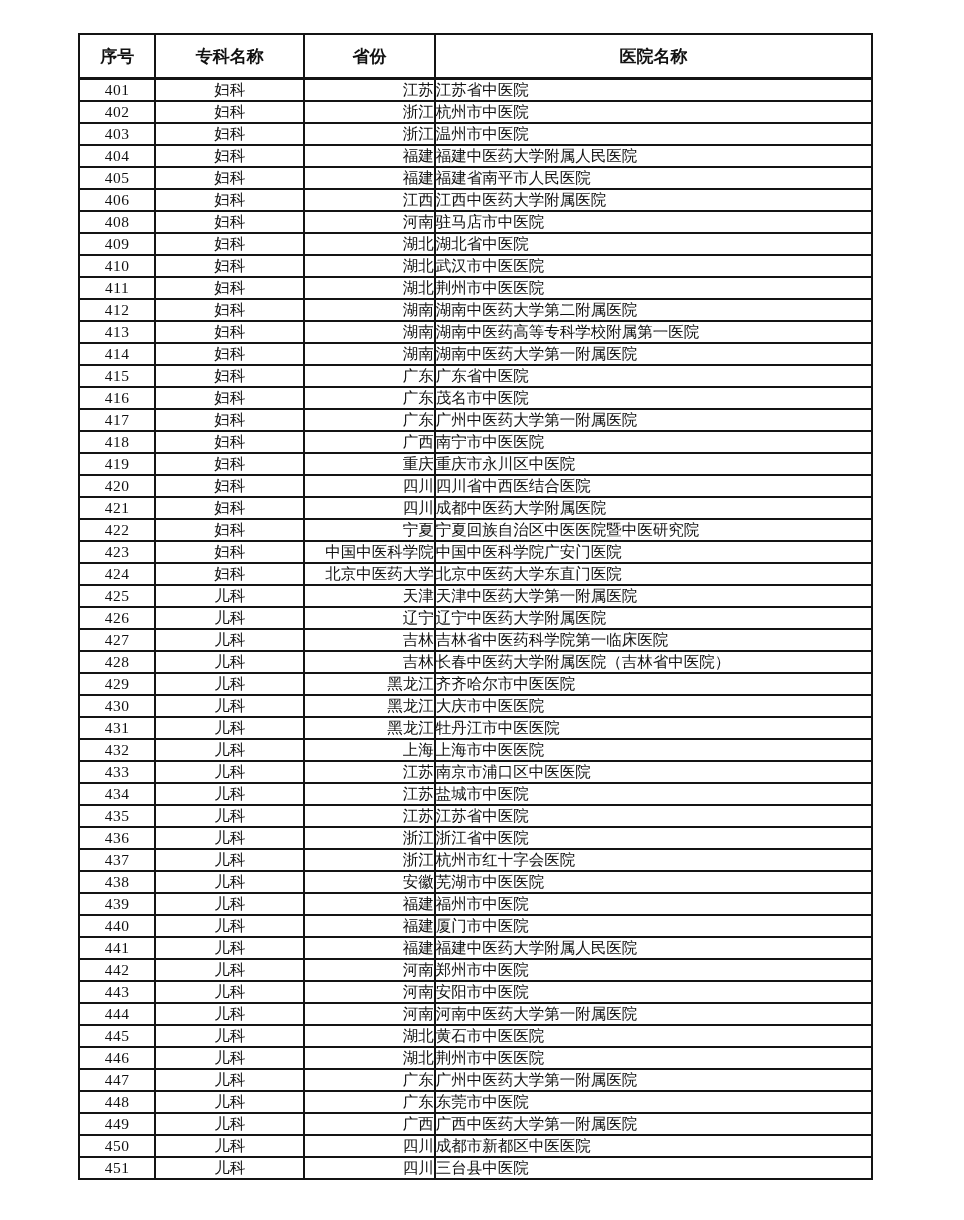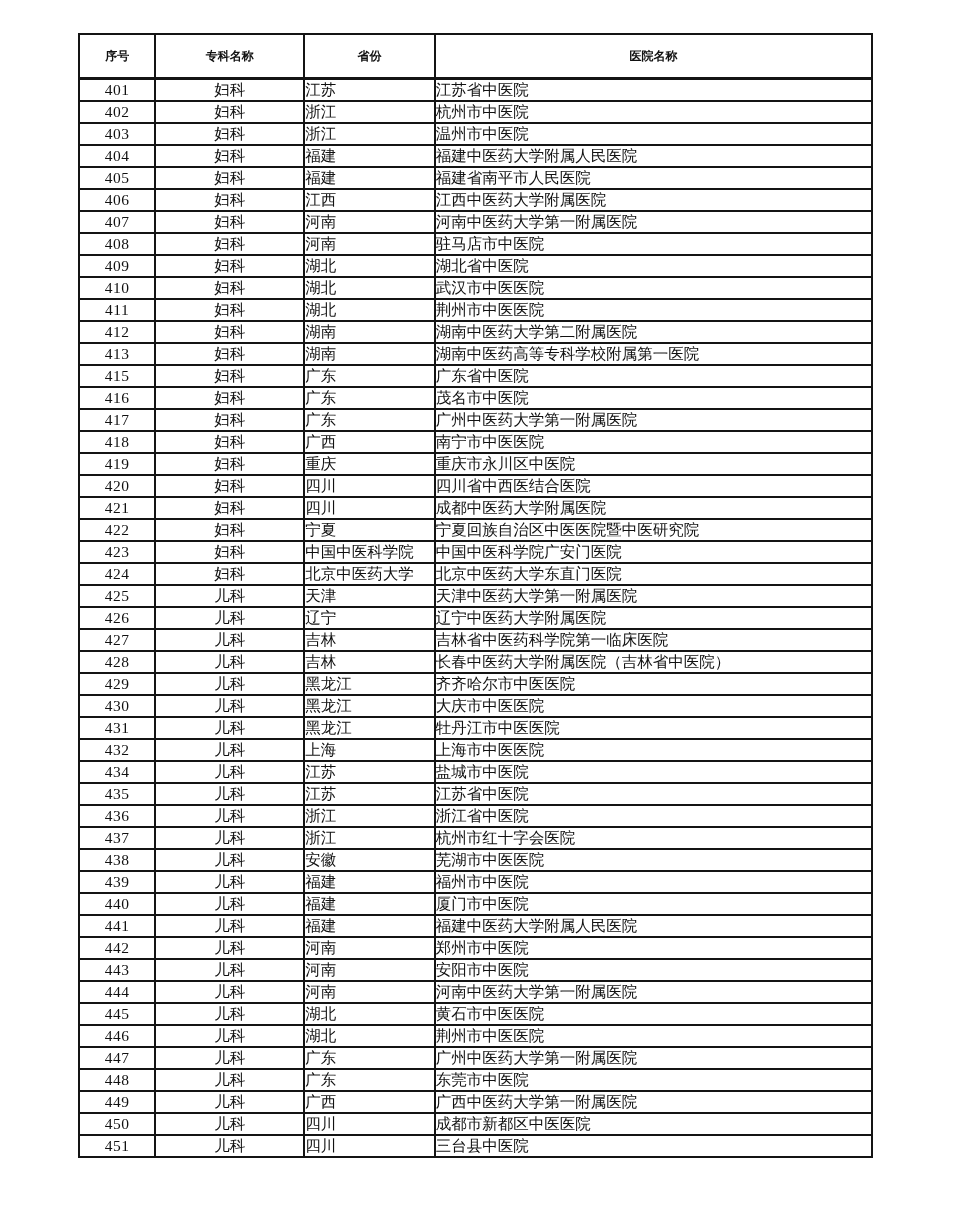--- a/index.html
+++ b/index.html
@@ -25,36 +25,36 @@
   .hospital-table th,
   .hospital-table td {
     border: 2px solid #141414;
     overflow: hidden;
     white-space: nowrap;
     padding: 0;
     vertical-align: middle;
   }
   .hospital-table thead th {
     height: 42px;
-    font-size: 12px;
+    font-size: 17px;
     font-weight: bold;
     text-align: center;
     border-bottom-width: 3px;
   }
   .hospital-table tbody tr {
     height: 22px;
     padding-left: 20px;
   }
   .hospital-table tbody td {
     font-size: 15.5px;
     line-height: 1;
   }
   .col-num  { width: 74px;  text-align: center; }
   .col-spec { width: 146px; text-align: center; margin-left: 48px; }
-  .col-prov { width: 128px; text-align: left; }
+  .col-prov { width: 128px; text-align: right; }
   .col-hosp { width: 433px; text-align: left; padding-left: 2px; }
   tbody .col-num { font-size: 16px; letter-spacing: 0.5px; }
 </style>
 </head>
 <body>
 
 <div>
   <table class="hospital-table">
     <thead>
       <tr>
@@ -95,26 +95,20 @@
     <td class="col-prov">福建</td>
     <td class="col-hosp">福建省南平市人民医院</td>
   </tr>
         <tr>
     <td class="col-num">406</td>
     <td class="col-spec">妇科</td>
     <td class="col-prov">江西</td>
     <td class="col-hosp">江西中医药大学附属医院</td>
   </tr>
         <tr>
-    <td class="col-num">407</td>
-    <td class="col-spec">妇科</td>
-    <td class="col-prov">河南</td>
-    <td class="col-hosp">河南中医药大学第一附属医院</td>
-  </tr>
-        <tr>
     <td class="col-num">408</td>
     <td class="col-spec">妇科</td>
     <td class="col-prov">河南</td>
     <td class="col-hosp">驻马店市中医院</td>
   </tr>
         <tr>
     <td class="col-num">409</td>
     <td class="col-spec">妇科</td>
     <td class="col-prov">湖北</td>
     <td class="col-hosp">湖北省中医院</td>
@@ -137,20 +131,26 @@
     <td class="col-prov">湖南</td>
     <td class="col-hosp">湖南中医药大学第二附属医院</td>
   </tr>
         <tr>
     <td class="col-num">413</td>
     <td class="col-spec">妇科</td>
     <td class="col-prov">湖南</td>
     <td class="col-hosp">湖南中医药高等专科学校附属第一医院</td>
   </tr>
         <tr>
+    <td class="col-num">414</td>
+    <td class="col-spec">妇科</td>
+    <td class="col-prov">湖南</td>
+    <td class="col-hosp">湖南中医药大学第一附属医院</td>
+  </tr>
+        <tr>
     <td class="col-num">415</td>
     <td class="col-spec">妇科</td>
     <td class="col-prov">广东</td>
     <td class="col-hosp">广东省中医院</td>
   </tr>
         <tr>
     <td class="col-num">416</td>
     <td class="col-spec">妇科</td>
     <td class="col-prov">广东</td>
     <td class="col-hosp">茂名市中医院</td>
@@ -243,20 +243,26 @@
     <td class="col-num">431</td>
     <td class="col-spec">儿科</td>
     <td class="col-prov">黑龙江</td>
     <td class="col-hosp">牡丹江市中医医院</td>
   </tr>
         <tr>
     <td class="col-num">432</td>
     <td class="col-spec">儿科</td>
     <td class="col-prov">上海</td>
     <td class="col-hosp">上海市中医医院</td>
+  </tr>
+        <tr>
+    <td class="col-num">433</td>
+    <td class="col-spec">儿科</td>
+    <td class="col-prov">江苏</td>
+    <td class="col-hosp">南京市浦口区中医医院</td>
   </tr>
         <tr>
     <td class="col-num">434</td>
     <td class="col-spec">儿科</td>
     <td class="col-prov">江苏</td>
     <td class="col-hosp">盐城市中医院</td>
   </tr>
         <tr>
     <td class="col-num">435</td>
     <td class="col-spec">儿科</td>

